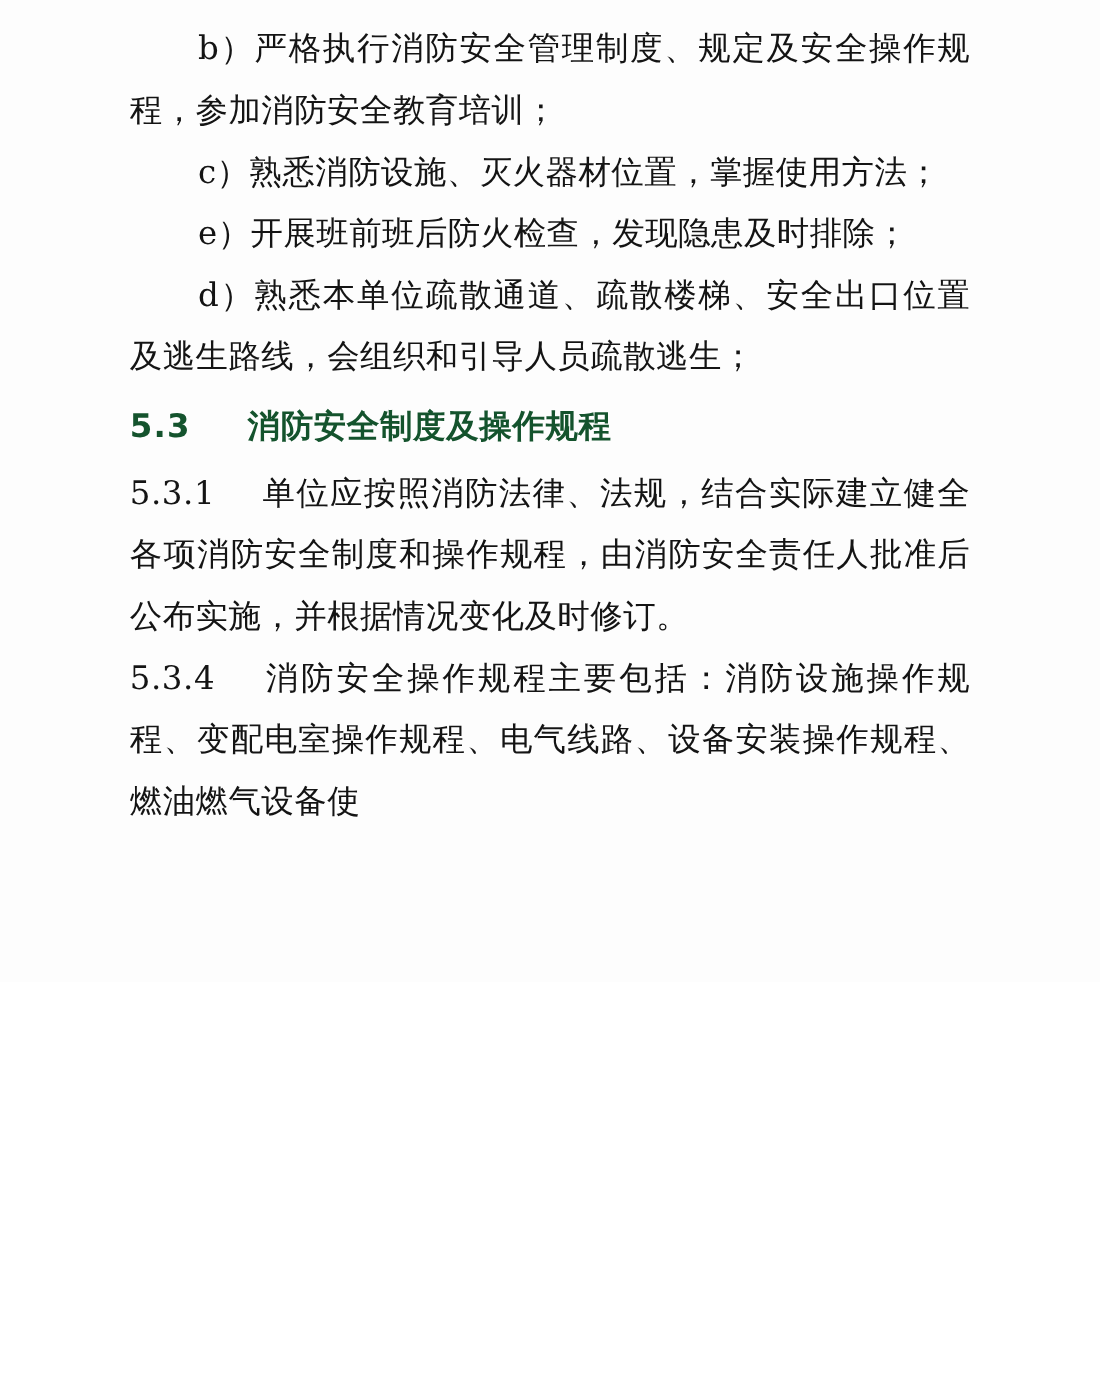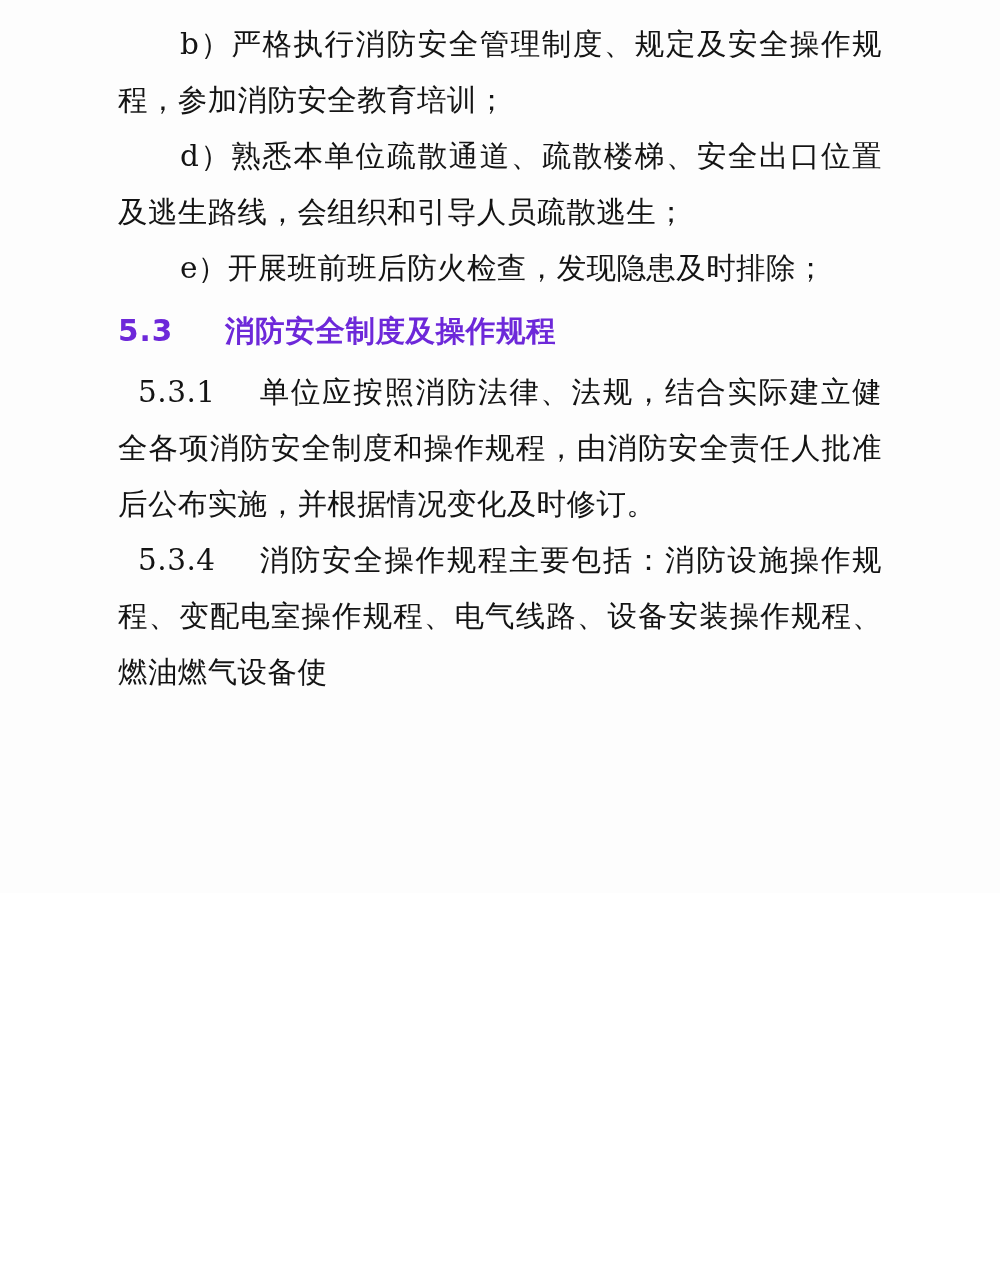--- a/index.html
+++ b/index.html
@@ -41,47 +41,47 @@
     text-indent: 0;
   }
   
   .heading {
     font-size: 29.5px;
     line-height: 58px;
     font-weight: bold;
     font-family: "DejaVu Sans", "Liberation Sans", sans-serif;
     letter-spacing: 0.6px;
     margin: 6px 0 4px 0;
-    color: #6d28d9;
+    color: #14532d;
   }
   .heading .num {
     letter-spacing: 1px;
   }
   .heading .gap {
     display: inline-block;
     width: 30px;
   }
   .clause-num {
     letter-spacing: 0.5px;
-    margin-left: 20px;
   }
   .clause-gap {
     display: inline-block;
     width: 22px;
   }
 </style>
 </head>
 <body>
 
 <div class="page">
   <div class="doc-body">
 
     <p class="para indent-2">b）严格执行消防安全管理制度、规定及安全操作规程，参加消防安全教育培训；</p>
+    <p class="para indent-2">c）熟悉消防设施、灭火器材位置，掌握使用方法；</p>
+    <p class="para indent-2">e）开展班前班后防火检查，发现隐患及时排除；</p>
     <p class="para indent-2">d）熟悉本单位疏散通道、疏散楼梯、安全出口位置及逃生路线，会组织和引导人员疏散逃生；</p>
-    <p class="para indent-2">e）开展班前班后防火检查，发现隐患及时排除；</p>
 
     <h2 class="heading">
       <span class="num">5.3</span>
       <span class="gap"></span>
       <span>消防安全制度及操作规程</span>
     </h2>
 
     <p class="para indent-0">
       <span class="clause-num">5.3.1</span>
       <span class="clause-gap"></span>

